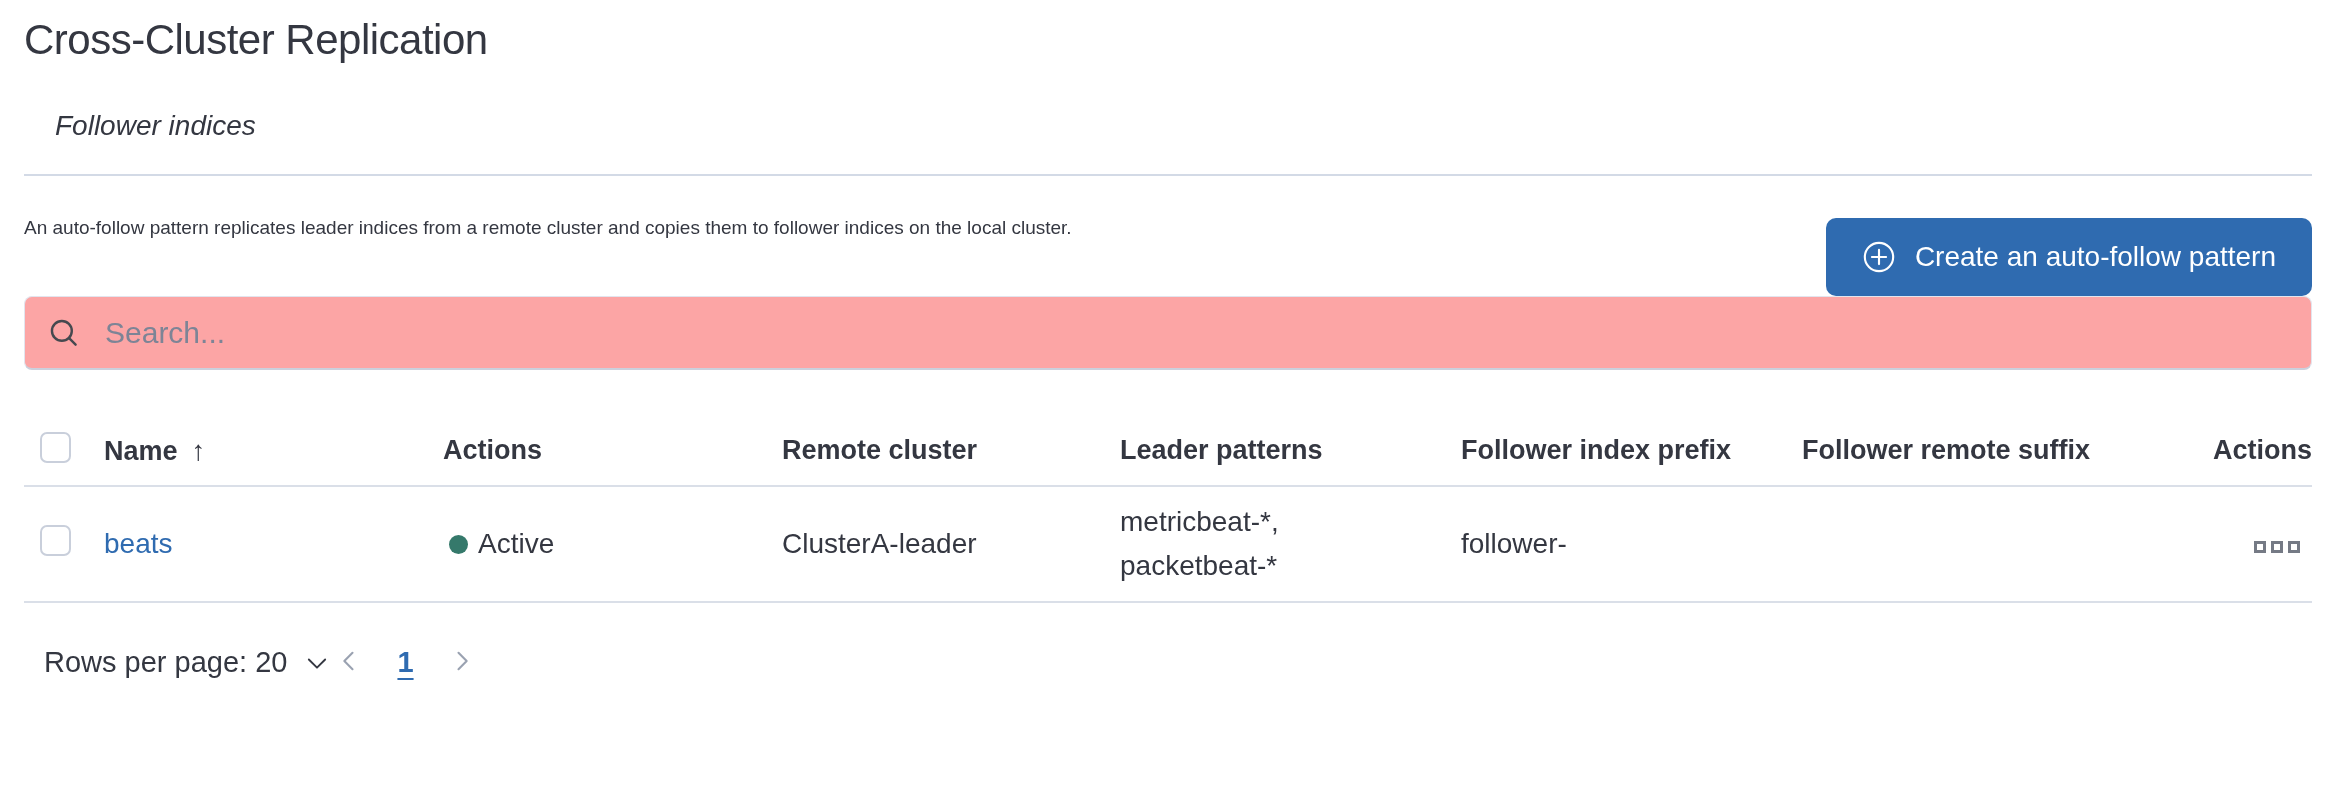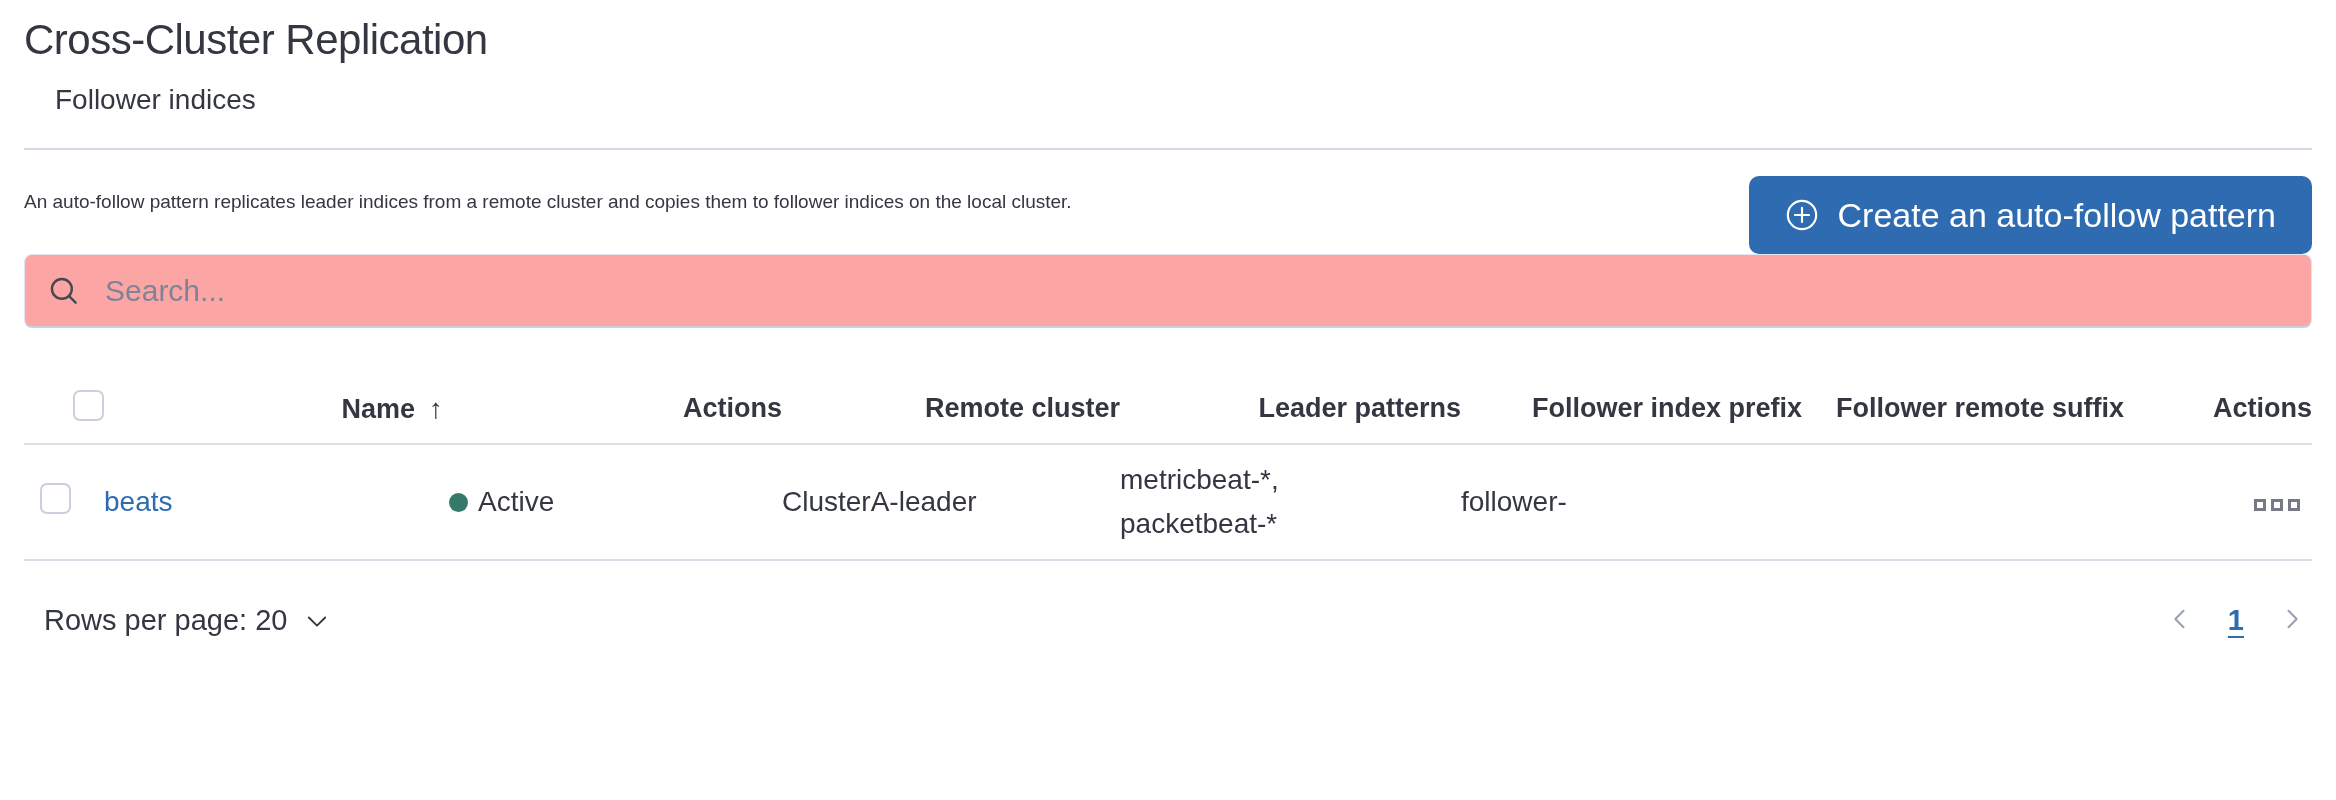--- a/index.html
+++ b/index.html
@@ -17,61 +17,61 @@
     font-family:"Liberation Sans", sans-serif;color:var(--text);
   }
   .page{padding:0 24px;}
 
   .page-title{
     font-size:42px;font-weight:400;letter-spacing:-0.5px;
     margin:16px 0 0 0;color:var(--text);
   }
 
   
-  .tabs{display:flex;margin-top:20px;border-bottom:2px solid var(--border);}
+  .tabs{display:flex;margin-top:46px;border-bottom:2px solid var(--border);font-style:italic;}
   .tab{
     position:relative;padding:0 31px 32px 31px;font-size:28px;color:var(--text);
     cursor:pointer;white-space:nowrap;
   }
   .tab.active{color:var(--accent);}
   .tab.active::after{
     content:"";position:absolute;left:0;right:0;bottom:-2px;height:5px;
     background:var(--accent);
   }
 
   
   .header-row{display:flex;justify-content:space-between;align-items:flex-start;margin-top:26px;}
   .description{
     font-size:19px;line-height:47px;max-width:1655px;margin:2px 0 16px 0;color:var(--text);
   }
   .create-btn{
     display:flex;align-items:center;gap:19px;flex:none;
     background:var(--accent);color:#ffffff;border:none;border-radius:10px;
-    height:78px;padding:0 36px;font-size:34px;cursor:pointer;
-    font-family:"Liberation Sans", sans-serif;margin-top:0;
+    height:78px;padding:0 36px;font-size:28px;cursor:pointer;
+    font-family:"Liberation Sans", sans-serif;margin-top:16px;
   }
   .create-btn svg{display:block;}
 
   
   .search-bar{
     height:74px;display:flex;align-items:center;
     background:#fca5a5;border:1px solid #e2e5ee;border-bottom:2px solid #cbd0dc;
     border-radius:8px;padding:0 22px;
   }
   .search-bar .icon{display:flex;margin-right:22px;color:#45494f;}
   .search-bar input{
     border:none;outline:none;background:transparent;flex:1;
     font-size:30px;color:var(--text);font-family:"Liberation Sans", sans-serif;
   }
   .search-bar input::placeholder{color:#7d8496;}
 
   
   table{width:100%;border-collapse:collapse;table-layout:fixed;margin-top:46px;}
   th{
-    font-size:27px;font-weight:700;text-align:right;color:var(--text);
+    font-size:27px;font-weight:700;text-align:left;color:var(--text);
     padding:0;height:70px;vertical-align:middle;white-space:nowrap;
   }
   td{font-size:28px;color:var(--text);padding:0;height:116px;vertical-align:middle;}
   thead tr{border-bottom:2px solid var(--row-border);}
   tbody tr{border-bottom:2px solid var(--row-border);}
   .cell-right{text-align:right;}
   .checkbox{
     display:inline-block;width:31px;height:31px;margin-left:16px;
     border:2px solid #c9cfdb;border-radius:7px;background:#fff;cursor:pointer;
   }
@@ -80,21 +80,21 @@
   .status-wrap{display:flex;align-items:center;gap:10px;text-align:center;}
   .status-dot{width:19px;height:19px;border-radius:50%;background:var(--status-active);flex:none;margin-left:6px;}
   .multiline span{display:block;line-height:44px;}
   .actions-btn{
     display:inline-flex;gap:5px;align-items:center;background:none;border:none;
     cursor:pointer;padding:6px;margin-right:6px;
   }
   .actions-btn .box{width:12px;height:12px;border:3px solid #757a85;}
 
   
-  .footer{display:flex;justify-content:space-between;align-items:center;margin-top:40px;padding:0 0 0 20px;}
+  .footer{display:flex;justify-content:flex-start;align-items:center;margin-top:40px;padding:0 0 0 20px;}
   .rows-per-page{display:flex;align-items:center;gap:16px;font-size:29px;color:var(--text);cursor:pointer;}
   .rows-per-page svg{display:block;}
   .pagination{display:flex;align-items:center;gap:30px;margin-right:2px;}
   .page-arrow{background:none;border:none;padding:4px;cursor:default;color:#9aa2b1;display:flex;}
   .page-num{
     font-size:29px;font-weight:700;color:var(--accent);
     text-decoration:underline;text-underline-offset:6px;cursor:pointer;
   }
 </style>
 </head>

